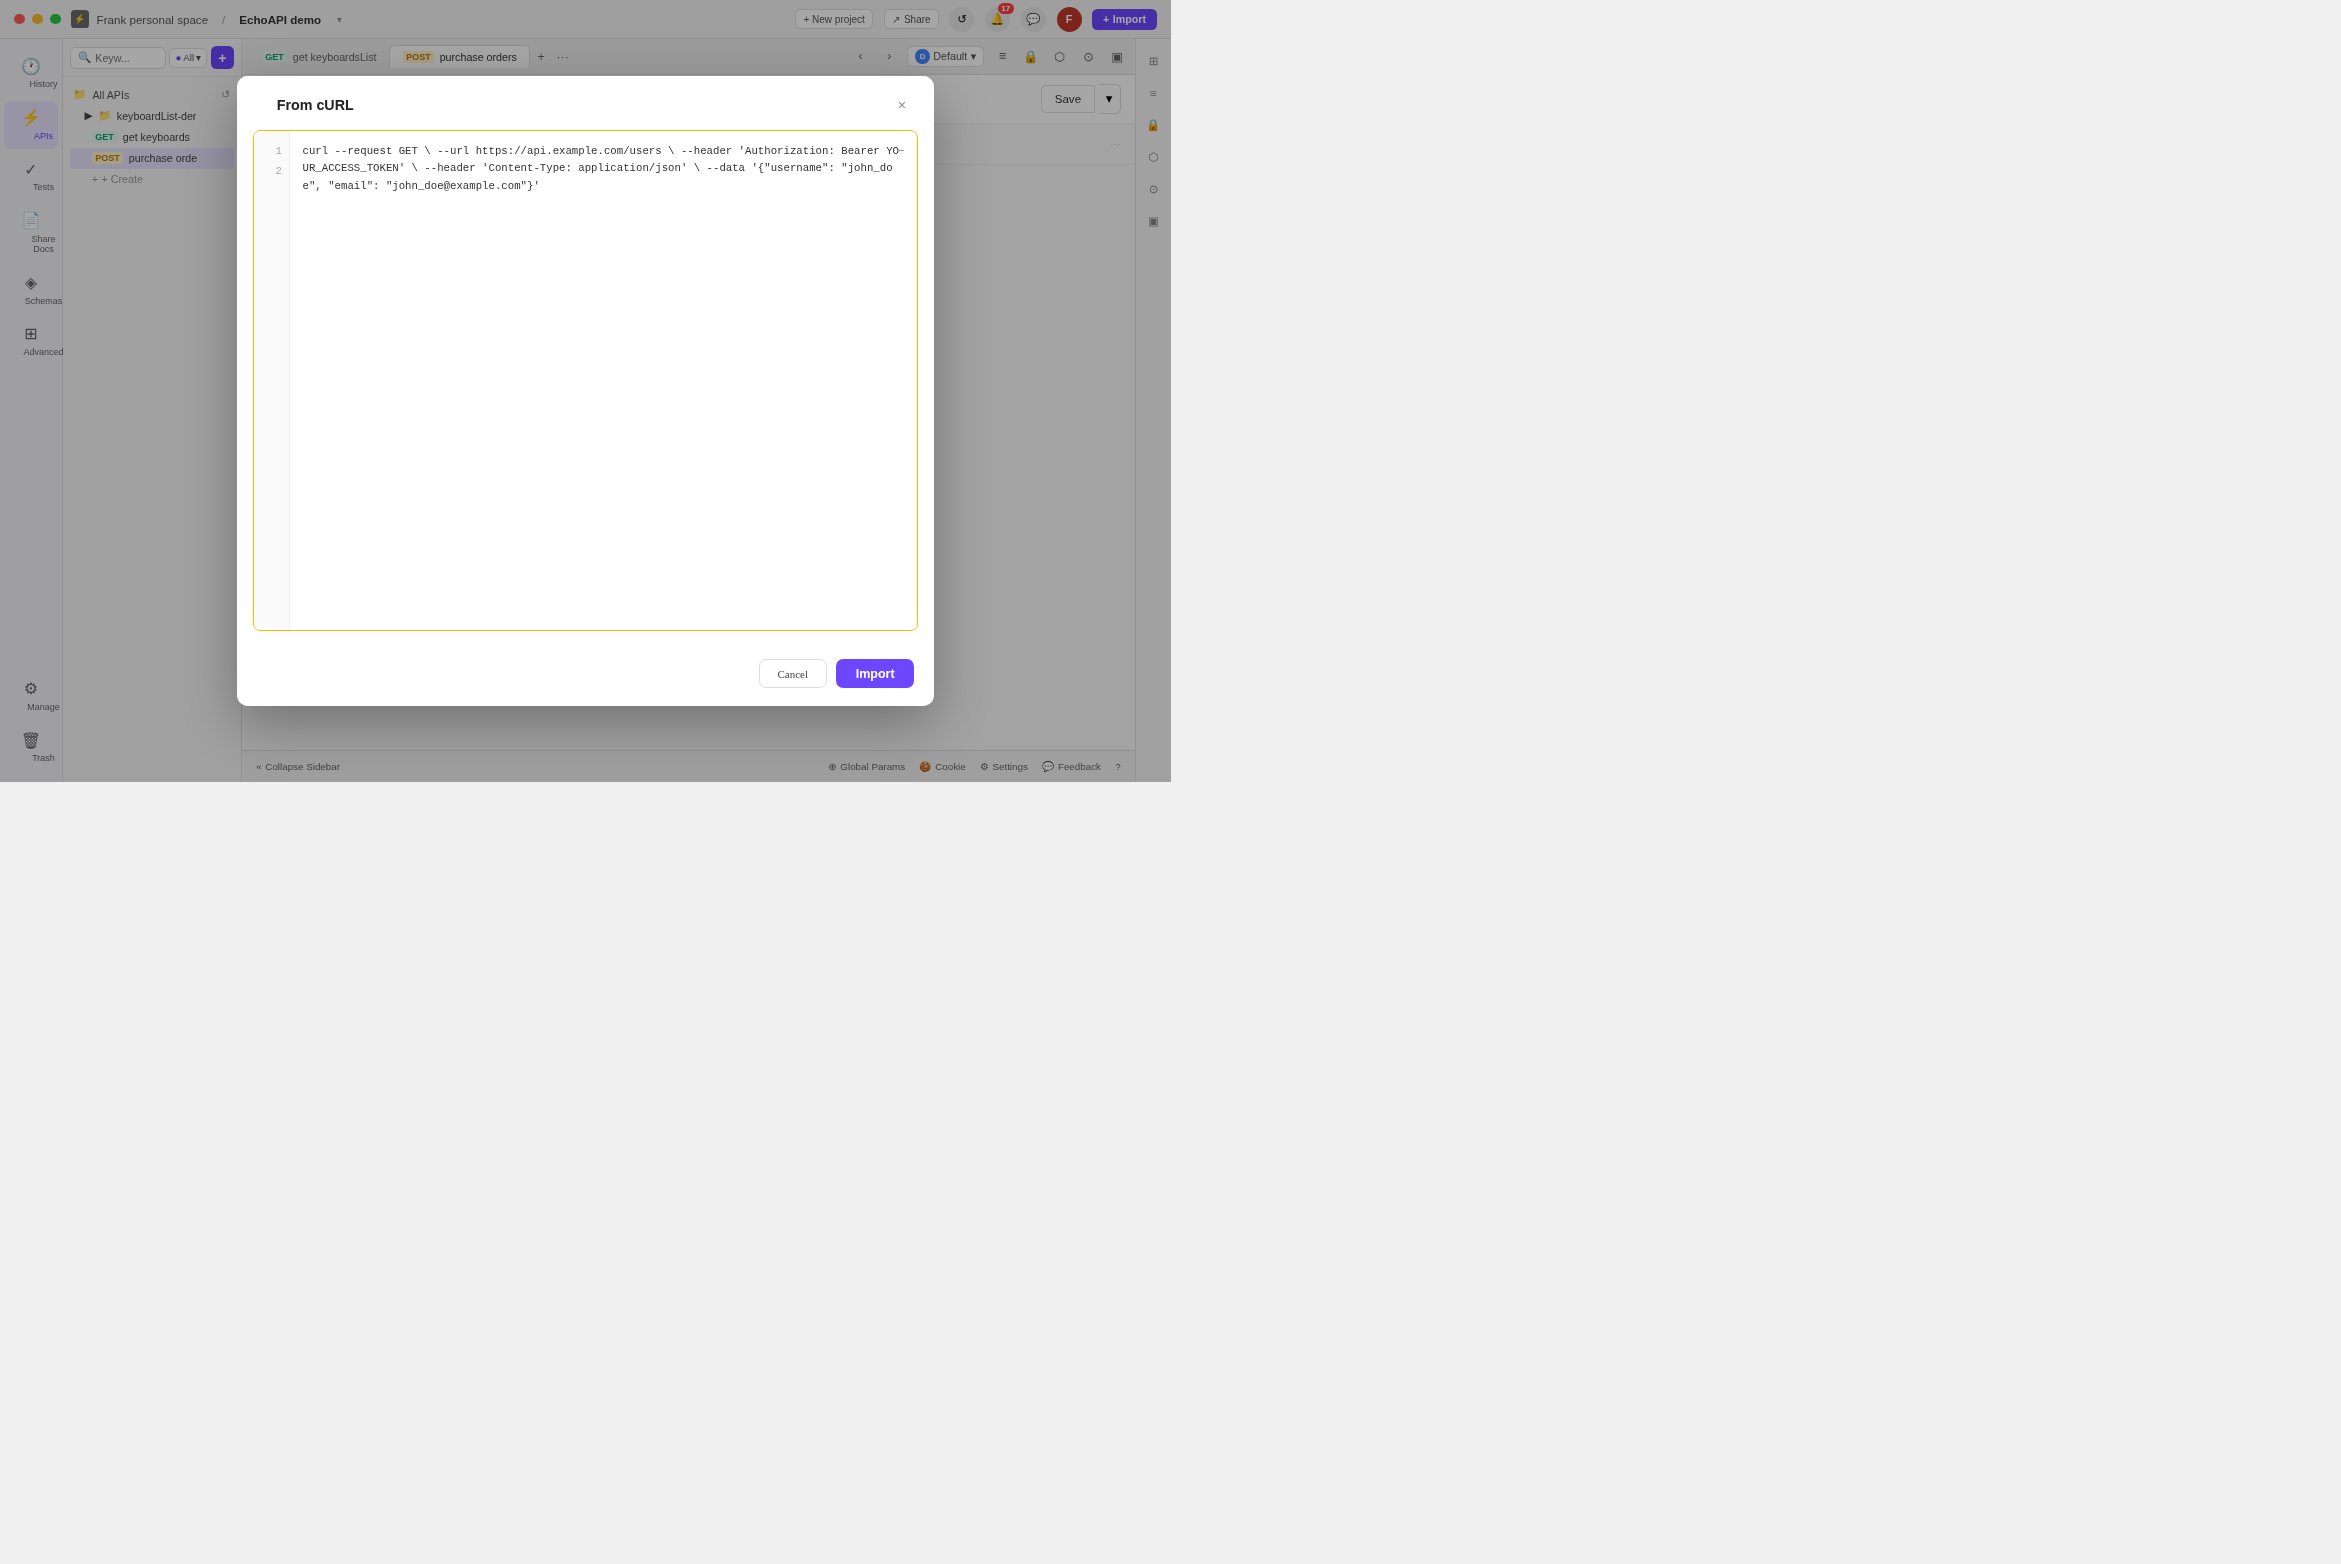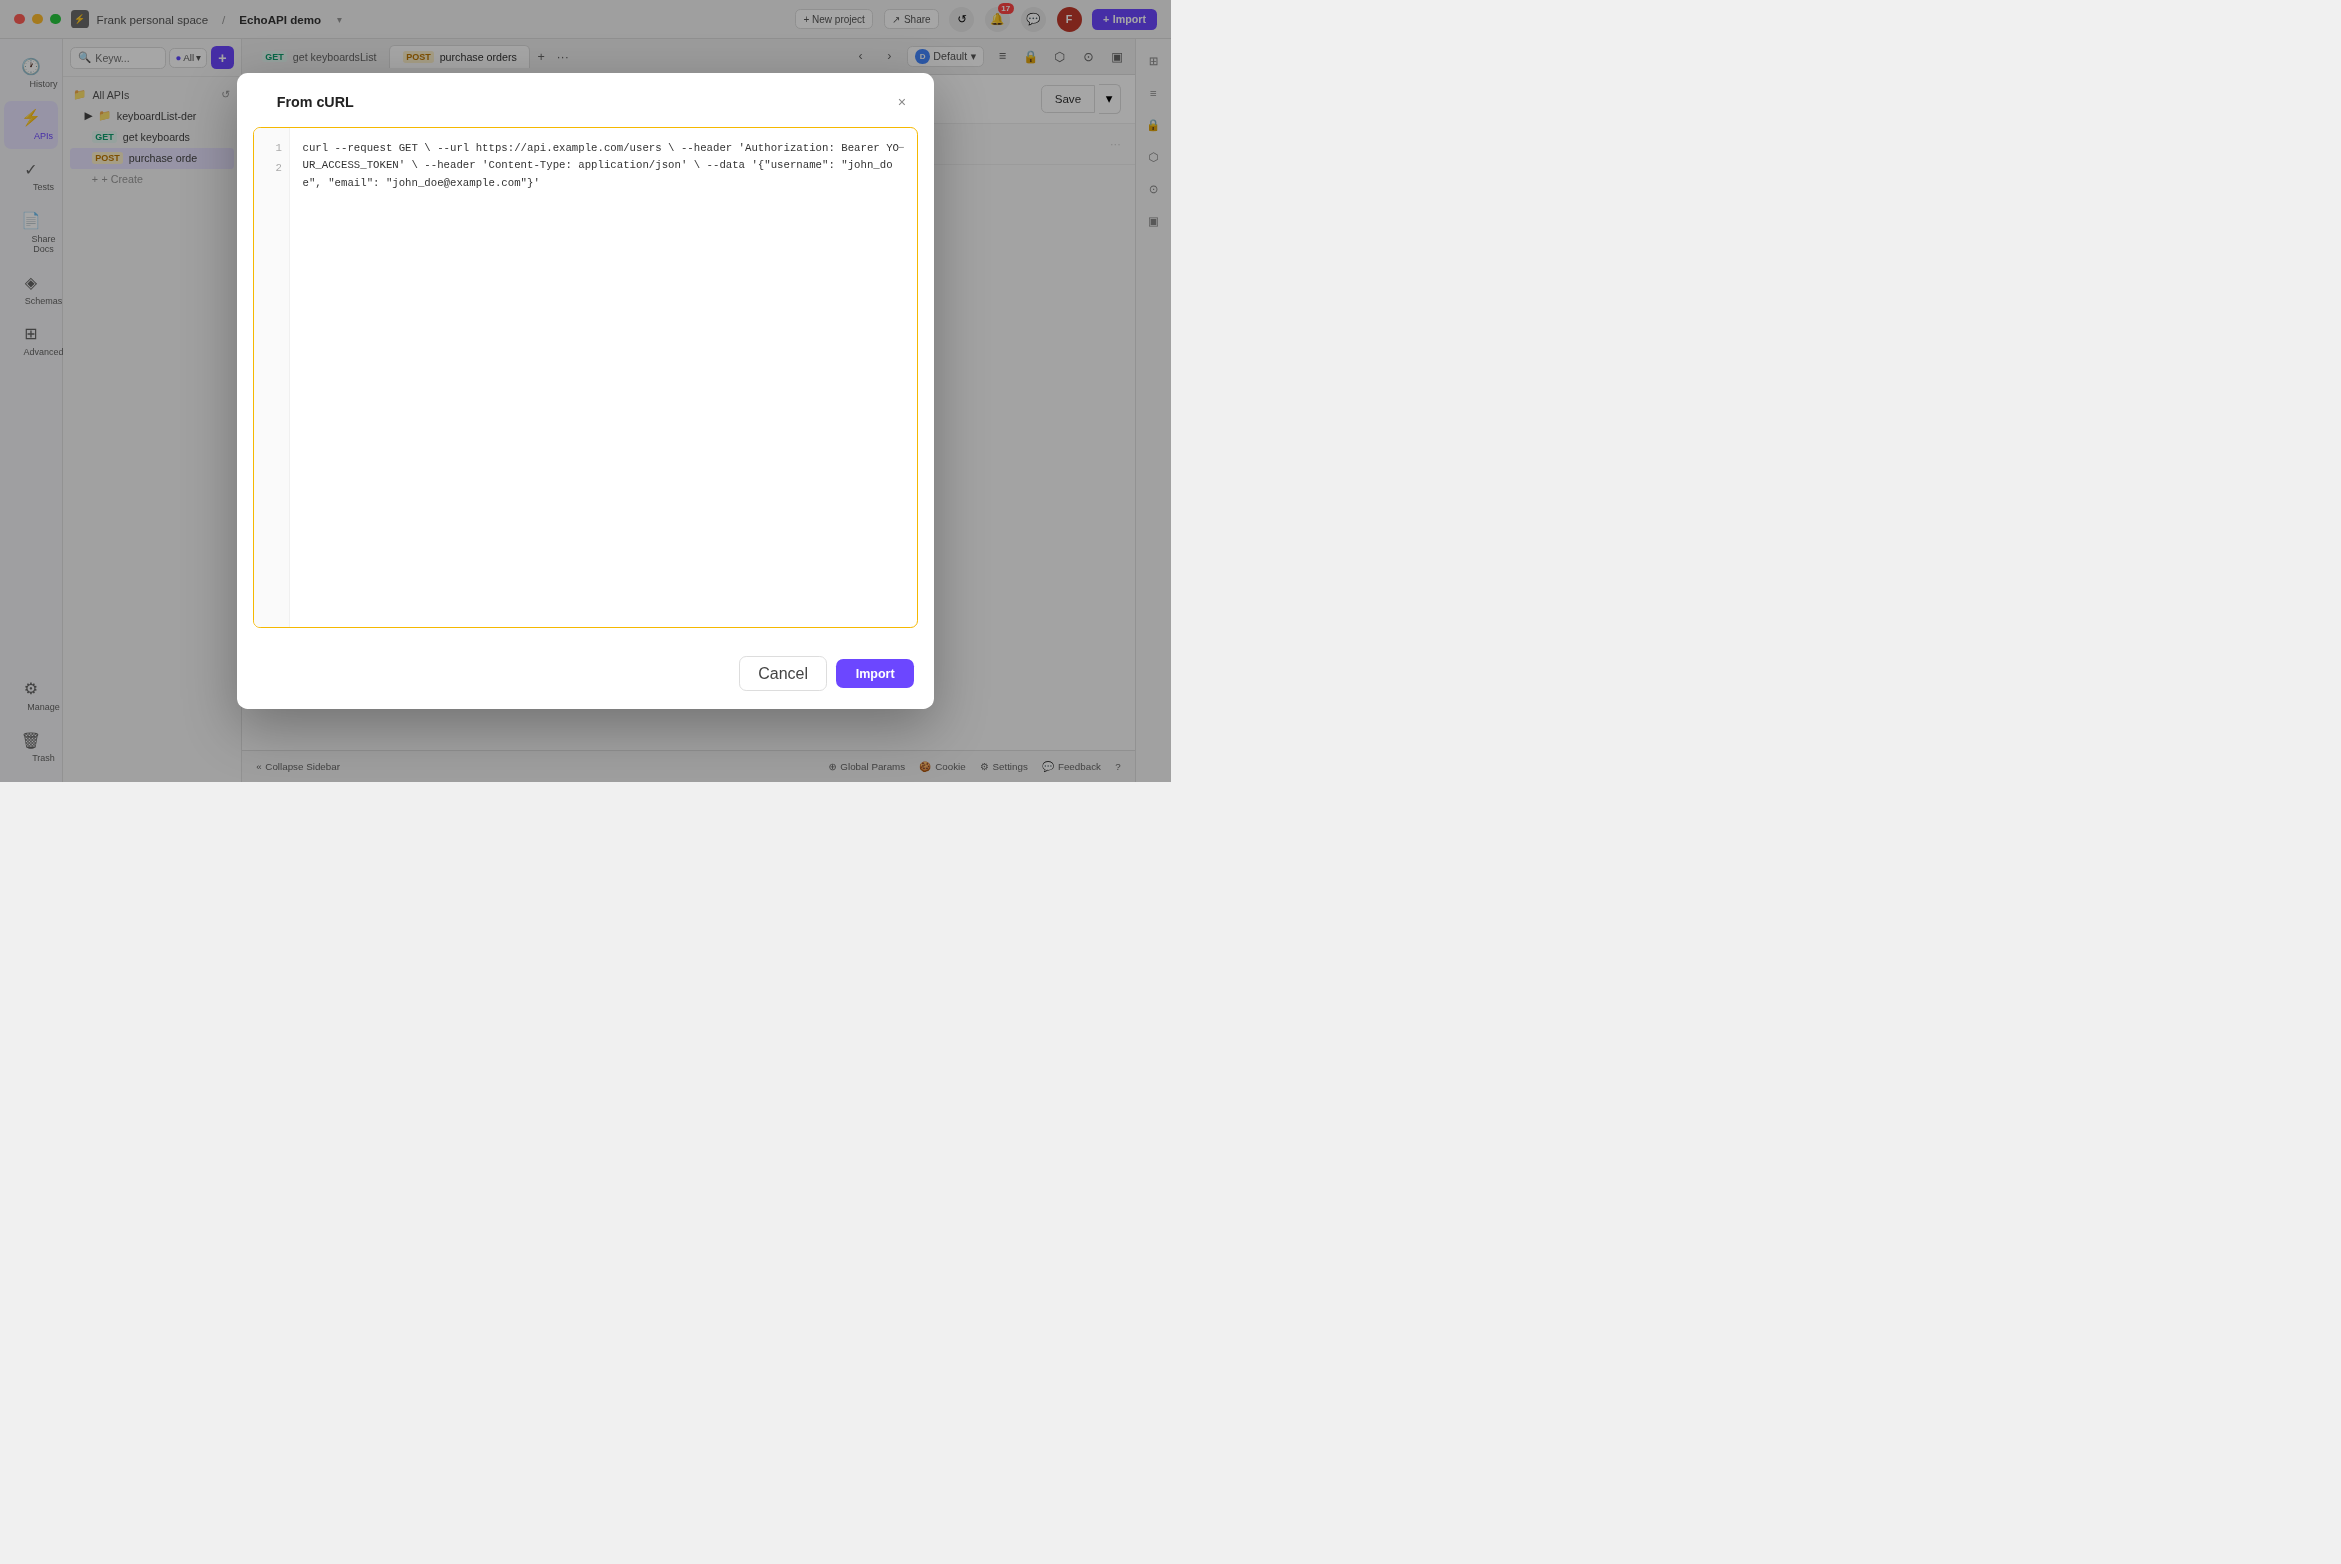--- a/index.html
+++ b/index.html
@@ -538,23 +538,24 @@
       align-items: center;
       justify-content: flex-end;
       padding: 12.5px 19.7px 18px;
       gap: 9px;
     }
     .cancel-btn {
       padding: 7.2px 18px;
       border: 0.9px solid #ddd;
       border-radius: 7.2px;
       background: white;
-      font-size: 16px;
+      font-size: 11px;
       color: #444;
       cursor: pointer;
+      font-family: Liberation Serif, serif;
     }
     .import-btn {
       padding: 7.2px 19.7px;
       background: #6c47ff;
       border: none;
       border-radius: 7.2px;
       color: white;
       font-size: 12.5px;
       font-weight: 600;
       cursor: pointer;

